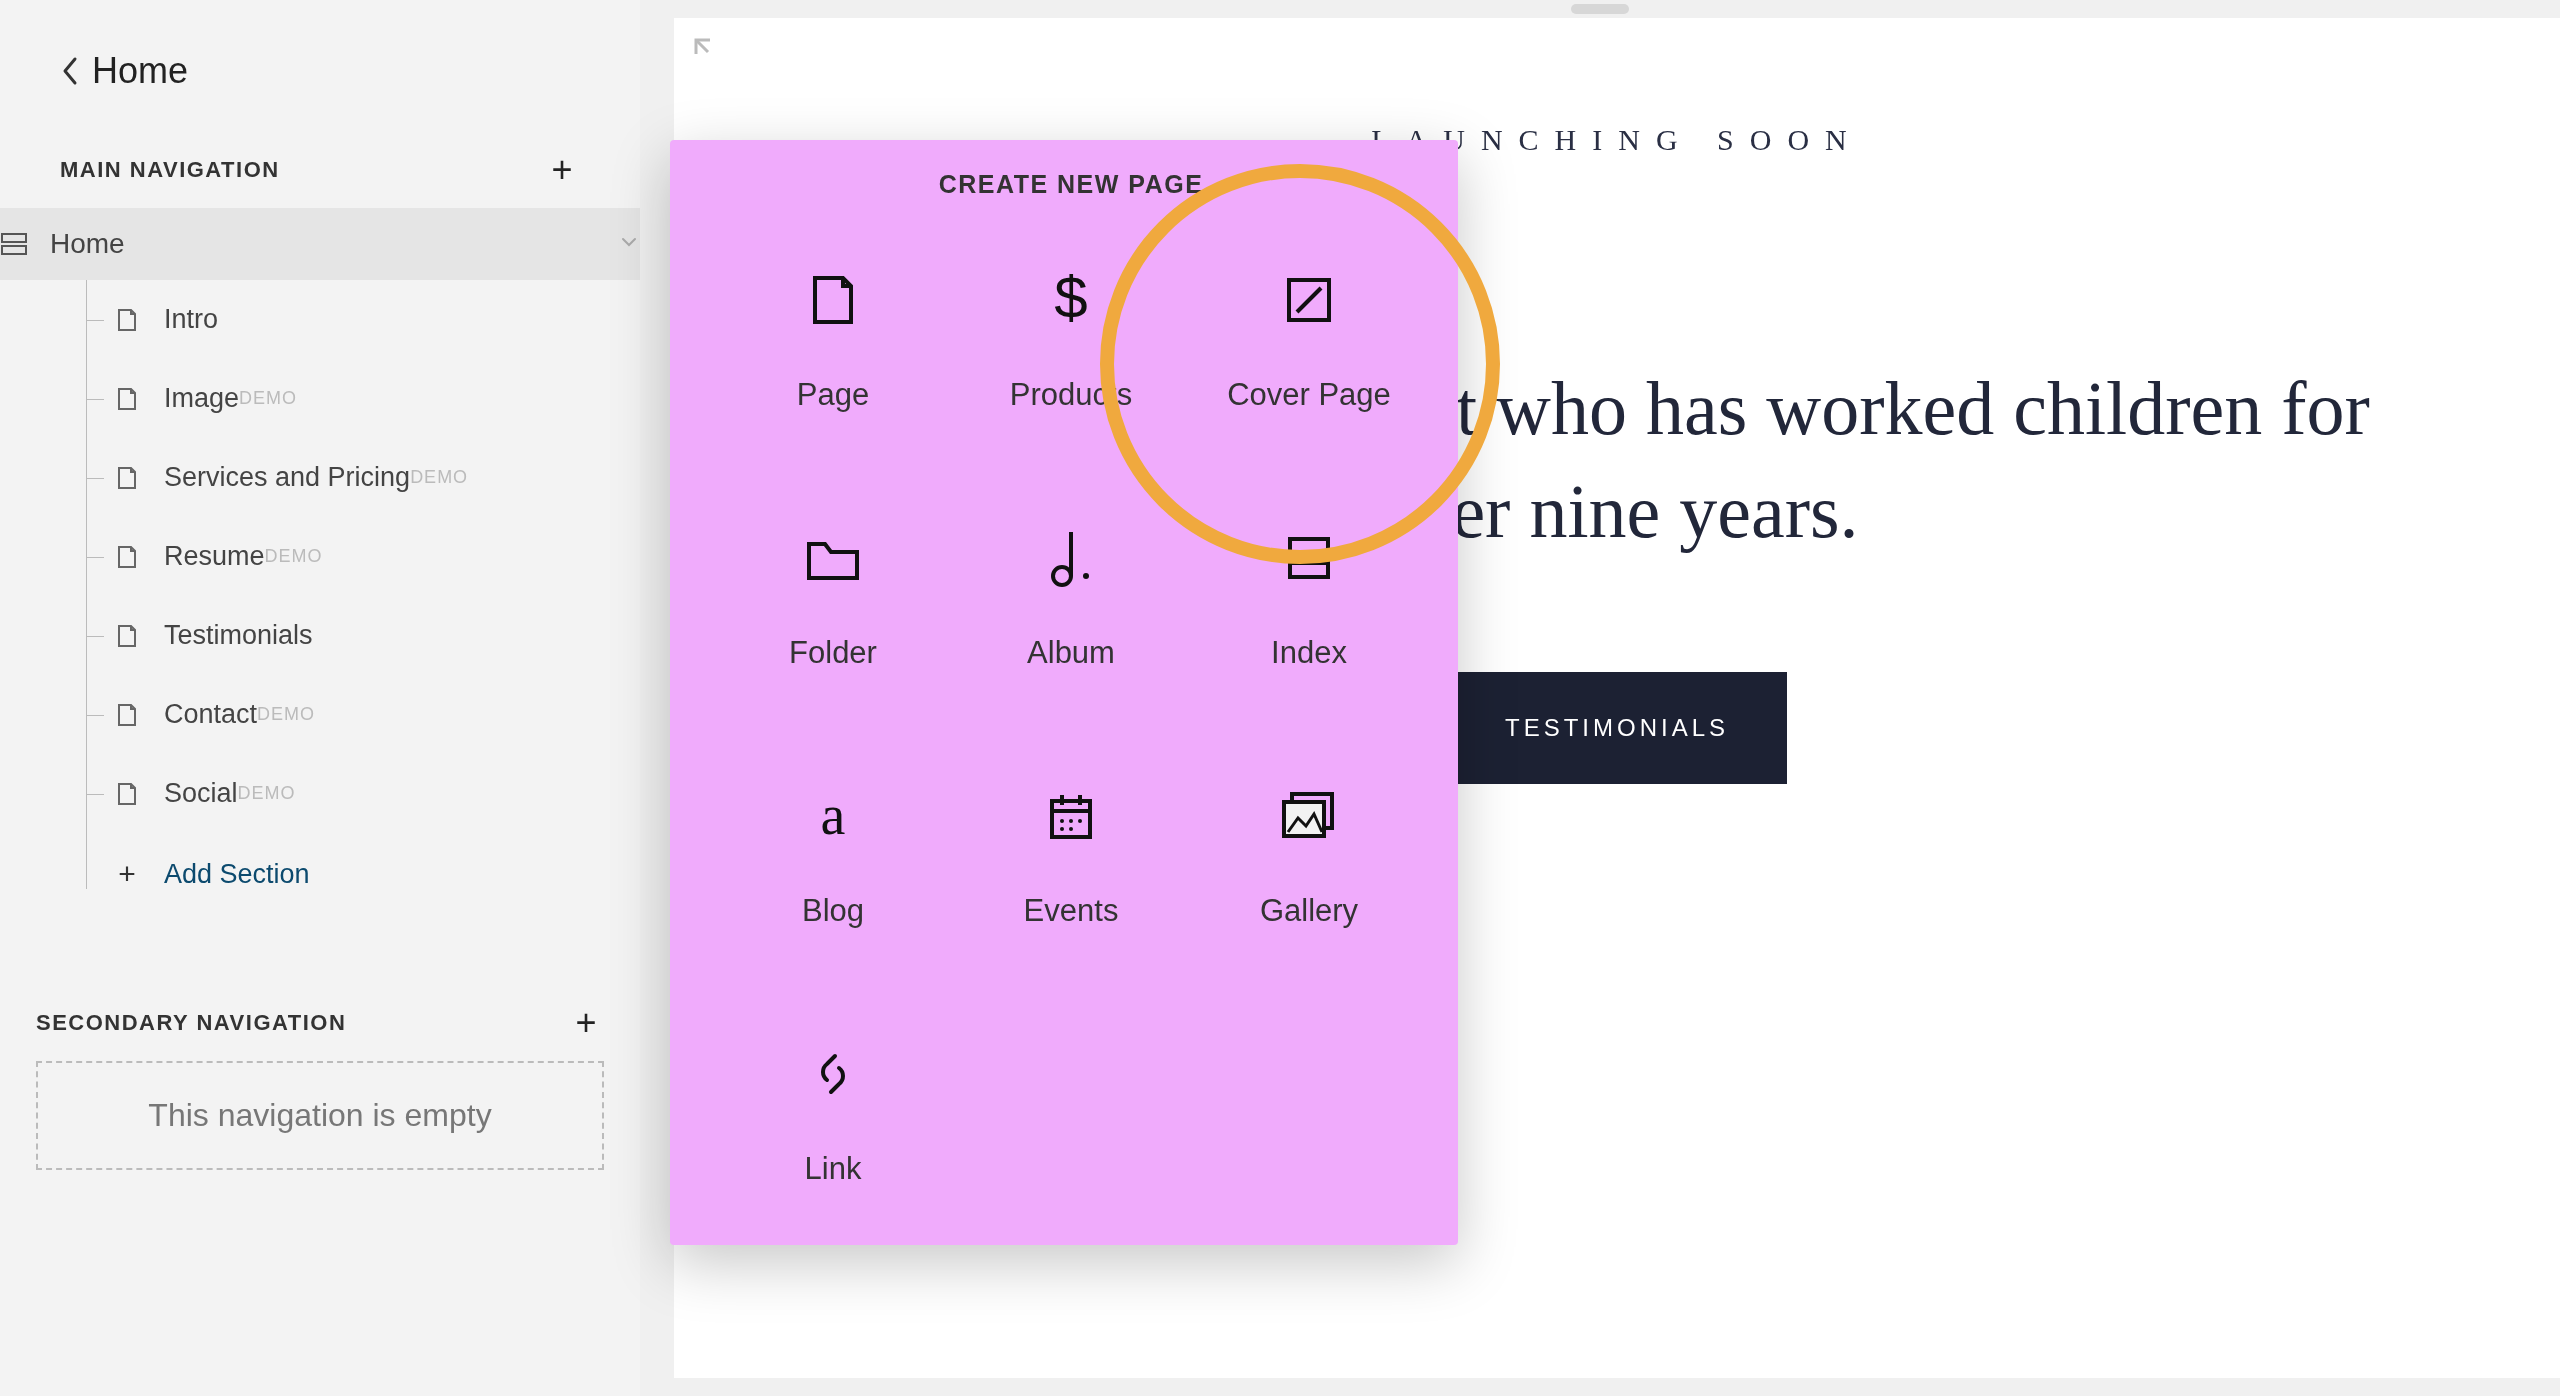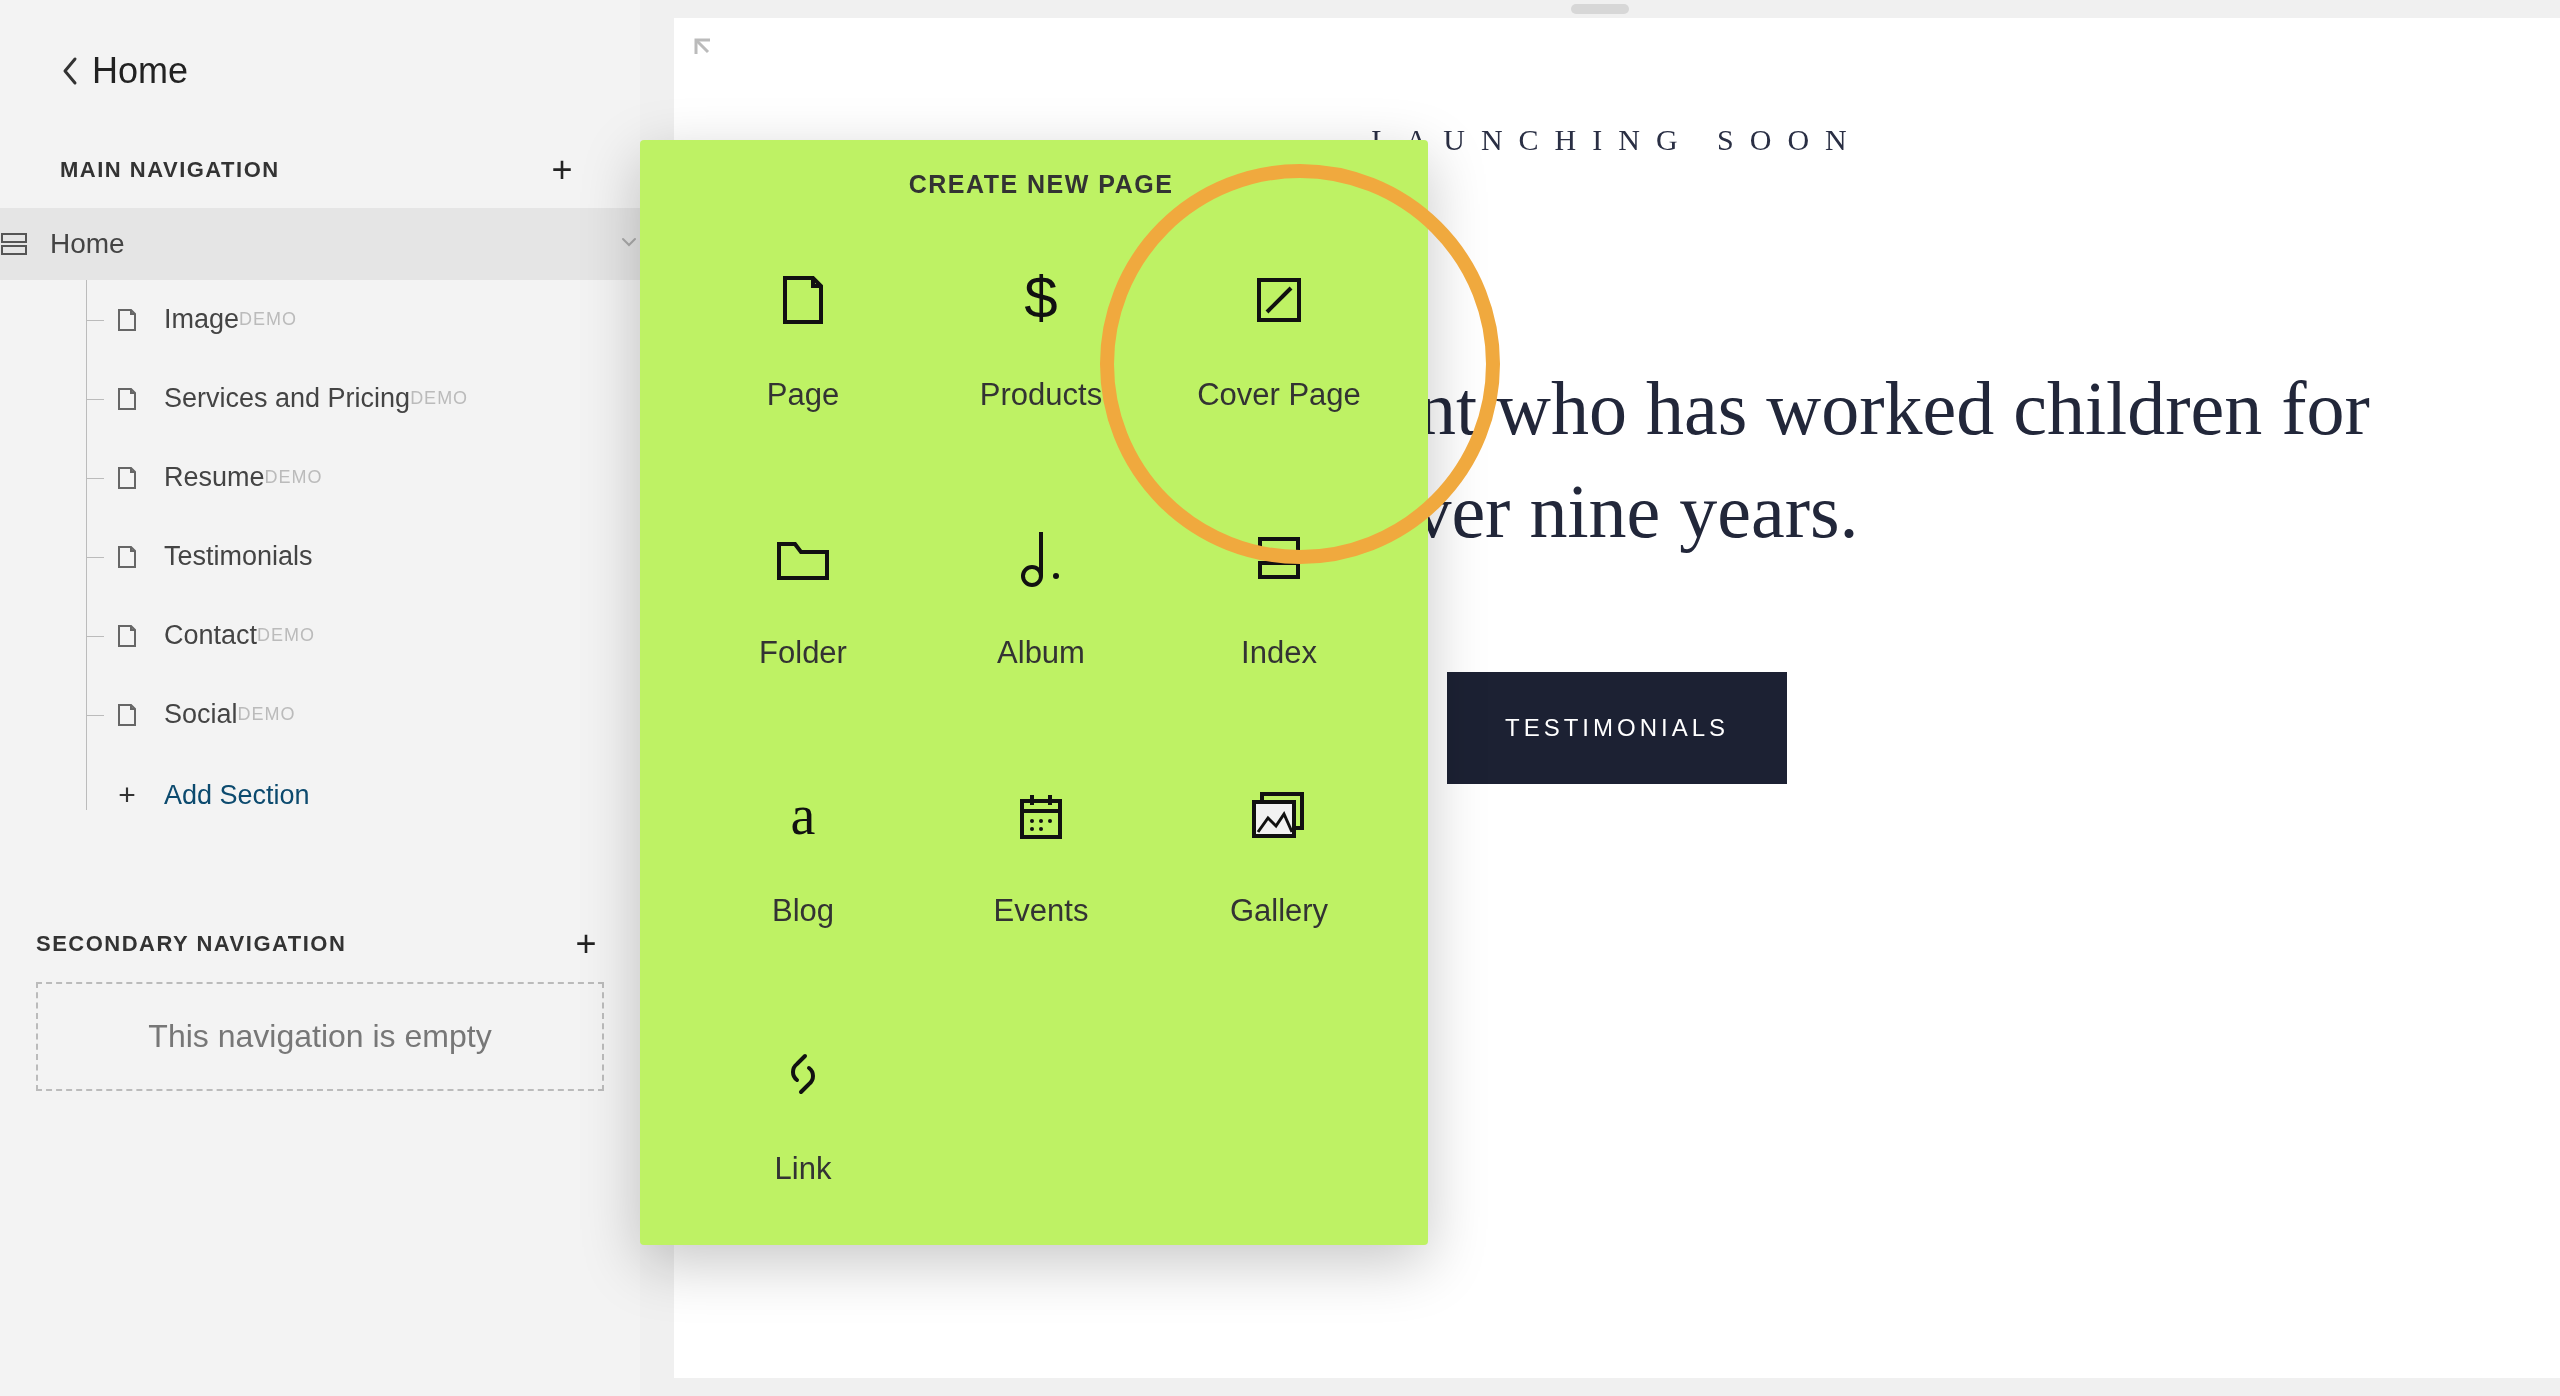--- a/index.html
+++ b/index.html
@@ -230,23 +230,23 @@
     letter-spacing: 4px;
     font-size: 24px;
     padding: 42px 58px;
     margin-top: 110px;
   }
   .hero-block { text-align: center; }
   
   .popup {
     position: absolute;
     top: 140px;
-    left: 640px;
+    left: 670px;
     width: 788px;
-    background: #bef264;
+    background: #f0abfc;
     box-shadow: 0 18px 60px rgba(0,0,0,0.22);
     border-radius: 4px;
     padding: 30px 30px 40px 44px;
   }
   .popup-title {
     text-align: center;
     font-size: 25px;
     font-weight: 600;
     letter-spacing: 1.5px;
     color: #333;
@@ -325,20 +325,29 @@
       <span class="caret">
         <svg width="22" height="22" viewBox="0 0 22 22">
             <path d="M5 8 L11 14 L17 8" stroke="#aaa" stroke-width="2" fill="none" stroke-linecap="round"></path>
           </svg>
       </span>
     </div>
 
     <div class="nav-subitems">
       <div class="tree-vline"></div>
 
+      <div class="sub-item">
+        <span class="icon-slot">
+          <svg width="26" height="26" viewBox="0 0 26 26">
+              <path d="M5 3 H17 L21 7 V23 H5 Z" stroke="#666" stroke-width="2" fill="none"></path>
+              <path d="M17 3 V7 H21" stroke="#666" stroke-width="2" fill="none"></path>
+            </svg>
+        </span>
+        <span class="sub-label">Intro</span>
+      </div>
 
       <div class="sub-item">
         <span class="icon-slot">
           <svg width="26" height="26" viewBox="0 0 26 26">
               <path d="M5 3 H17 L21 7 V23 H5 Z" stroke="#666" stroke-width="2" fill="none"></path>
               <path d="M17 3 V7 H21" stroke="#666" stroke-width="2" fill="none"></path>
             </svg>
         </span>
         <span class="sub-label">Image</span>
         <span class="demo-badge">DEMO</span>

